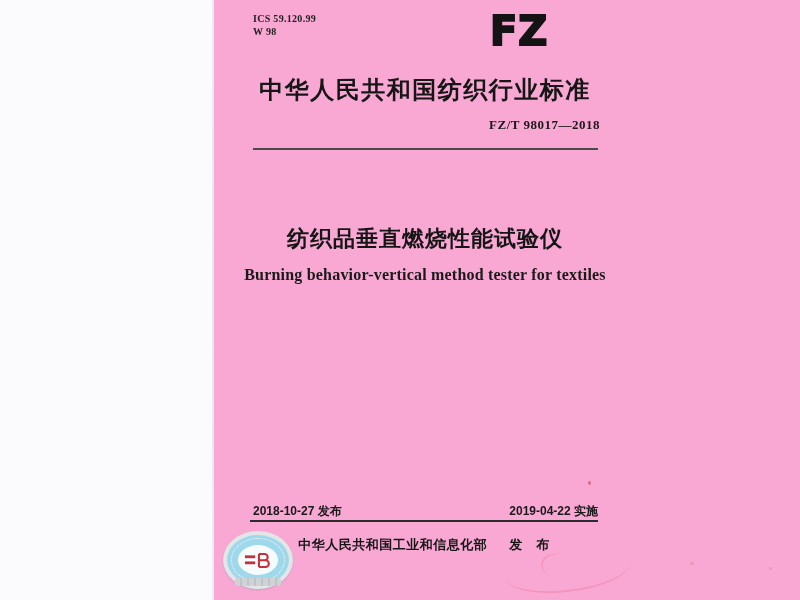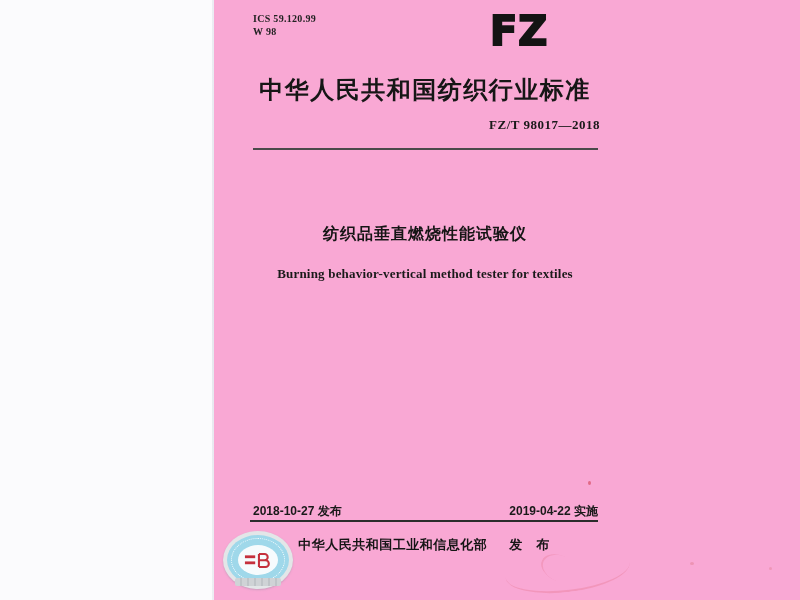--- a/index.html
+++ b/index.html
@@ -33,26 +33,26 @@
     position:absolute;left:252px;top:117px;width:348px;text-align:right;
     font-family:"Liberation Serif",serif;font-weight:bold;font-size:13px;
     letter-spacing:.5px;color:#1a1a1a;
   }
   .header-rule{
     position:absolute;left:253px;top:148px;width:345px;height:2px;
     background:#4a4a4a;
   }
   .main-title-zh{
     position:absolute;left:250px;top:224px;width:350px;text-align:center;
-    font-weight:bold;font-size:16px;letter-spacing:1px;color:#151515;
+    font-weight:bold;font-size:22px;letter-spacing:1px;color:#151515;
     white-space:nowrap;
   }
   .main-title-en{
     position:absolute;left:220px;top:266px;width:410px;text-align:center;
-    font-family:"Liberation Serif",serif;font-weight:bold;font-size:13px;
+    font-family:"Liberation Serif",serif;font-weight:bold;font-size:16px;
     letter-spacing:.2px;color:#1a1a1a;white-space:nowrap;
   }
   .dates-row{
     position:absolute;left:250px;top:503px;width:348px;height:15px;
     font-weight:bold;font-size:12px;color:#1a1a1a;
   }
   .issue-date{position:absolute;left:3px;top:0;white-space:nowrap;}
   .implement-date{position:absolute;right:0;top:0;white-space:nowrap;}
   .dates-rule{
     position:absolute;left:250px;top:520px;width:348px;height:2px;background:#2c2c2c;

